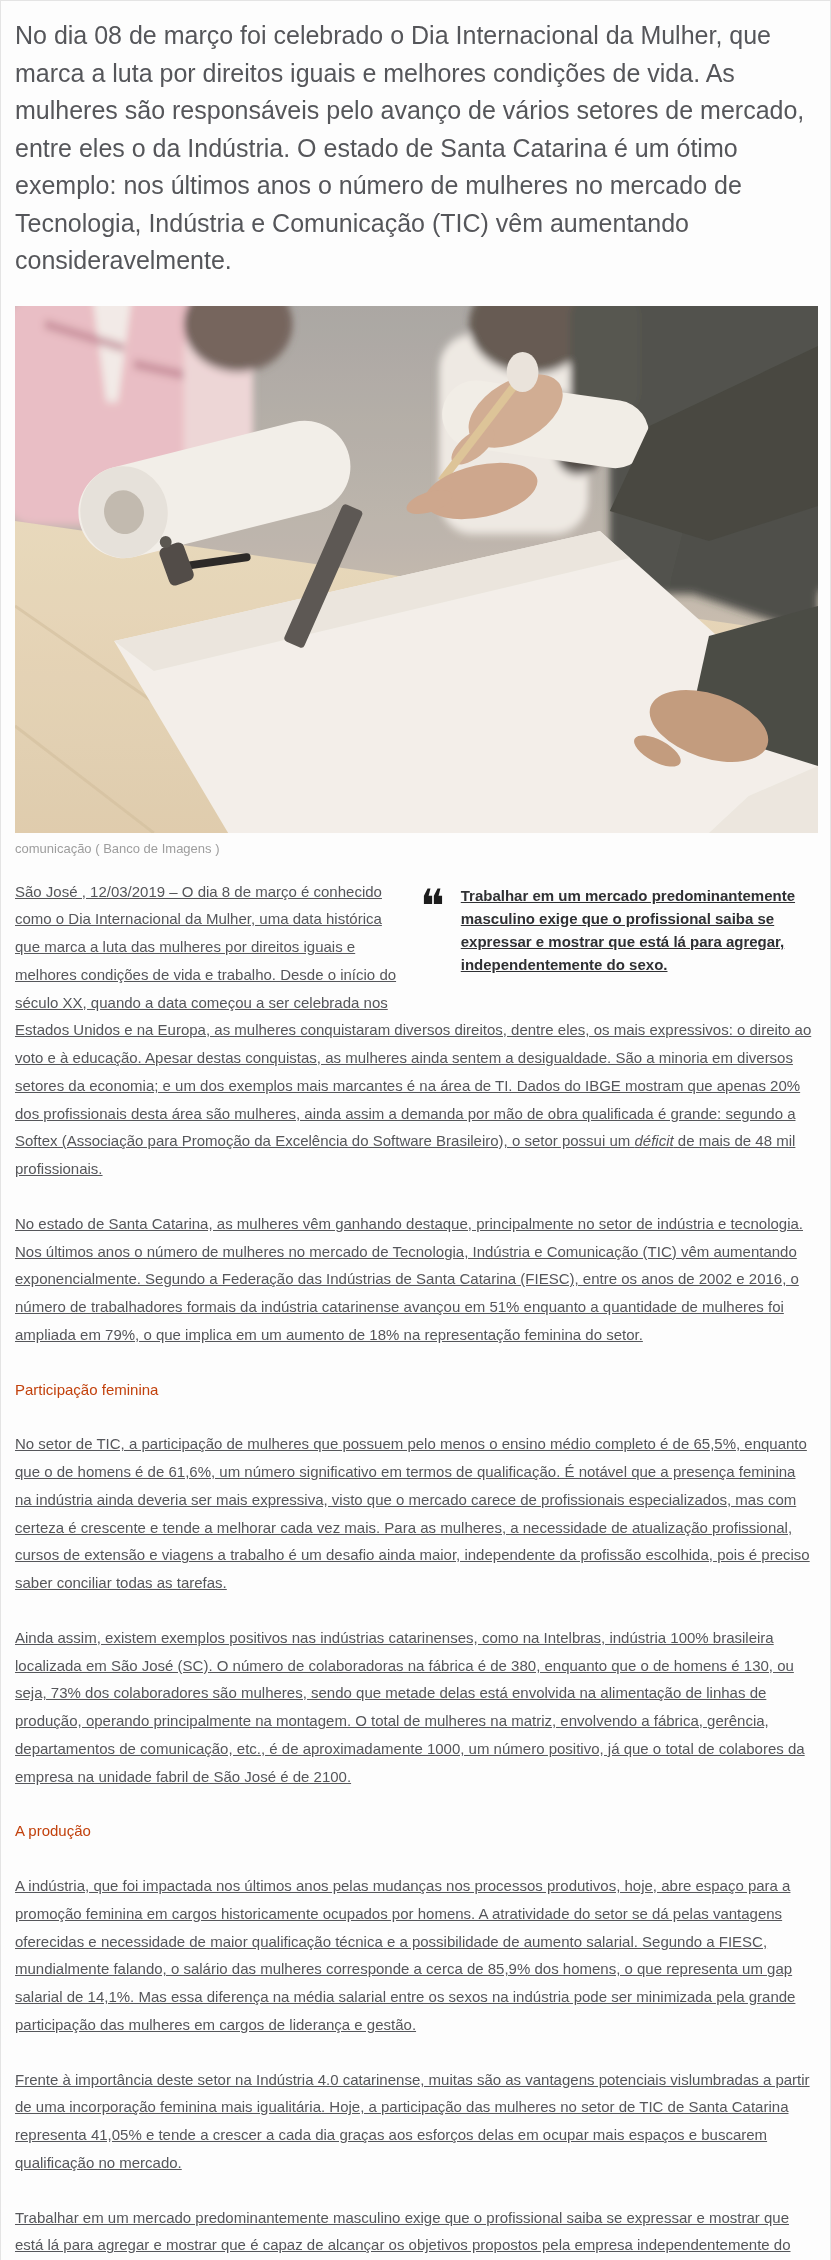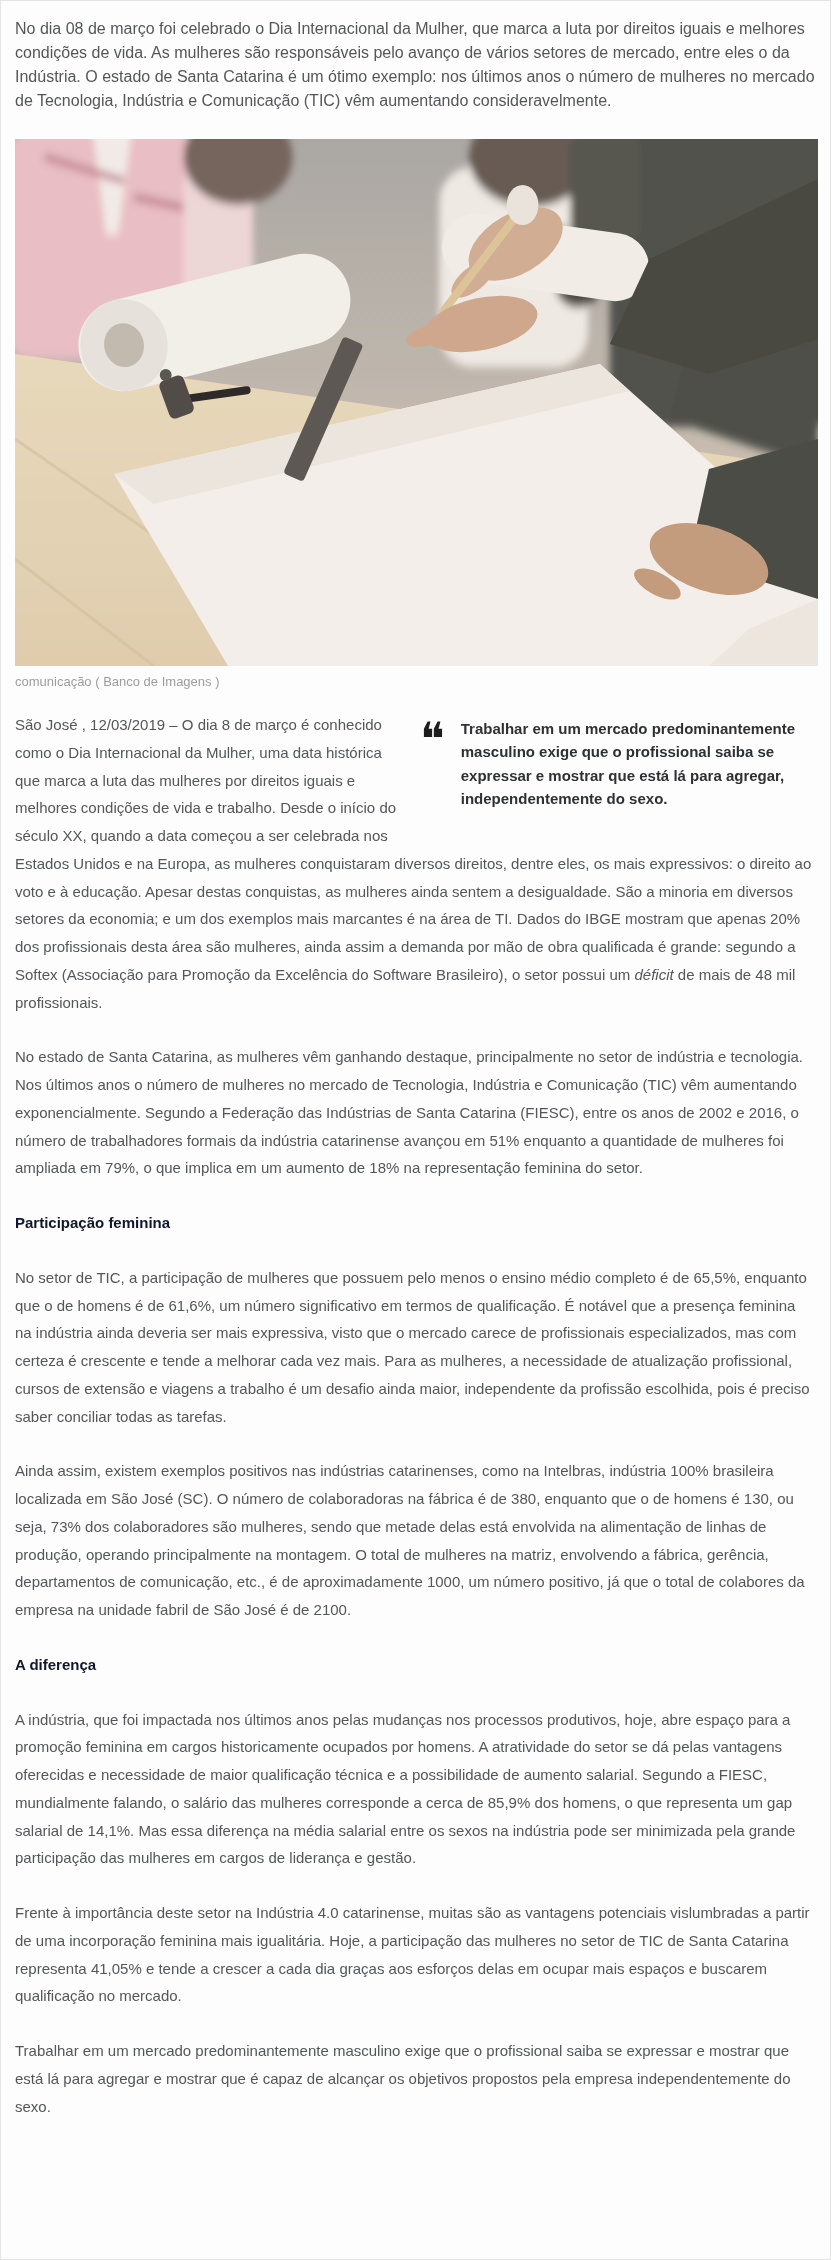--- a/index.html
+++ b/index.html
@@ -8,45 +8,45 @@
     width:831px; min-height:2260px; box-sizing:border-box;
     border:1px solid #e4e4e4; background:#fdfdfd;
     padding:16px 14px 20px 14px;
   }
   .page-title {
     font-size:29px; font-weight:400; color:#3a3b3d;
     line-height:1.33; max-width:722px; margin:14px 0 30px 0;
     letter-spacing:-0.2px;
   }
   .lead {
-    font-size:16px; color:#55565a; line-height:1.5;
+    font-size:25px; color:#55565a; line-height:1.5;
     margin:0 0 26px 0;
   }
   figure.photo { margin:0 0 8px 0; }
   .photo svg { display:block; width:803px; height:527px; }
   .photo-caption {
     font-size:13px; color:#9d9d9d; margin:6px 0 22px 0;
   }
   .article { font-size:15px; color:#55565a; line-height:1.85; }
-  .article p { margin:0 0 27px 0; }
+  .article p { margin:0 0 27px 0;text-decoration:underline; }
   .pullquote {
     float:right; width:396px; margin:6px 0 12px 22px;
     display:flex; gap:16px; align-items:flex-start;
   }
   .q-icon {
     font-family:"DejaVu Sans", sans-serif;
     font-size:46px; line-height:0.9; color:#1d1d1d; flex:0 0 auto;
     margin-top:2px;
   }
   .q-text {
     font-weight:bold; color:#2f3033; font-size:15px;
     line-height:1.55; margin:0;
   }
   .section-heading {
-    font-weight:bold; color:#0f172a; font-size:15px;
+    font-weight:normal; color:#c2410c; font-size:15px;
     margin:0 0 27px 0;
   }
   em.inline-italic { font-style:italic; }
 </style>
 </head>
 <body>
 
 <div class="page">
 
 
@@ -183,21 +183,21 @@
     <p><span>São José ,  12/03/2019 –  O dia 8 de março é conhecido como o Dia Internacional da Mulher, uma data histórica que marca a luta das mulheres por direitos iguais e melhores condições de vida e trabalho. Desde o início do século XX, quando a data começou a ser celebrada nos Estados Unidos e na Europa, as mulheres conquistaram diversos direitos, dentre eles, os mais expressivos: o direito ao voto e à educação. Apesar destas conquistas, as mulheres ainda sentem a desigualdade. São a minoria em diversos setores da economia; e um dos exemplos mais marcantes é na área de TI. Dados do IBGE mostram que apenas 20% dos profissionais desta área são mulheres, ainda assim a demanda por mão de obra qualificada é grande: segundo a Softex (Associação para Promoção da Excelência do Software Brasileiro), o setor possui um </span><em class="inline-italic">déficit</em><span> de mais de 48 mil profissionais.</span></p>
 
     <p>No estado de Santa Catarina, as mulheres vêm ganhando destaque, principalmente no setor de indústria e tecnologia. Nos últimos anos o número de mulheres no mercado de Tecnologia, Indústria e Comunicação (TIC) vêm aumentando exponencialmente. Segundo a Federação das Indústrias de Santa Catarina (FIESC), entre os anos de 2002 e 2016, o número de trabalhadores formais da indústria catarinense avançou em 51% enquanto a quantidade de mulheres foi ampliada em 79%, o que implica em um aumento de 18% na representação feminina do setor.</p>
 
     <h2 class="section-heading">Participação feminina</h2>
 
     <p>No setor de TIC, a participação de mulheres que possuem pelo menos o ensino médio completo é de 65,5%, enquanto que o de homens é de 61,6%, um número significativo em termos de qualificação. É notável que a presença feminina na indústria ainda deveria ser mais expressiva, visto que o mercado carece de profissionais especializados, mas com certeza é crescente e tende a melhorar cada vez mais. Para as mulheres, a necessidade de atualização profissional, cursos de extensão e viagens a trabalho é um desafio ainda maior, independente da profissão escolhida, pois é preciso saber conciliar todas as tarefas.</p>
 
     <p>Ainda assim, existem exemplos positivos nas indústrias catarinenses, como na Intelbras, indústria 100% brasileira localizada em São José (SC). O número de colaboradoras na fábrica é de 380, enquanto que o de homens é 130, ou seja, 73% dos colaboradores são mulheres, sendo que metade delas está envolvida na alimentação de linhas de produção, operando principalmente na montagem. O total de mulheres na matriz, envolvendo a fábrica, gerência, departamentos de comunicação, etc., é de aproximadamente 1000, um número positivo, já que o total de colabores da empresa na unidade fabril de São José é de 2100.</p>
 
-    <h2 class="section-heading">A diferença</h2>
+    <h2 class="section-heading">A produção</h2>
 
     <p>A indústria, que foi impactada nos últimos anos pelas mudanças nos processos produtivos, hoje, abre espaço para a promoção feminina em cargos historicamente ocupados por homens. A atratividade do setor se dá pelas vantagens oferecidas e necessidade de maior qualificação técnica e a possibilidade de aumento salarial. Segundo a FIESC, mundialmente falando, o salário das mulheres corresponde a cerca de 85,9% dos homens, o que representa um gap salarial de 14,1%. Mas essa diferença na média salarial entre os sexos na indústria pode ser minimizada pela grande participação das mulheres em cargos de liderança e gestão.</p>
 
     <p>Frente à importância deste setor na Indústria 4.0 catarinense, muitas são as vantagens potenciais vislumbradas a partir de uma incorporação feminina mais igualitária. Hoje, a participação das mulheres no setor de TIC de Santa Catarina representa 41,05% e tende a crescer a cada dia graças aos esforços delas em ocupar mais espaços e buscarem qualificação no mercado.</p>
 
     <p>Trabalhar em um mercado predominantemente masculino exige que o profissional saiba se expressar e mostrar que está lá para agregar e mostrar que é capaz de alcançar os objetivos propostos pela empresa independentemente do sexo.</p>
 
   </div>
 </div>
 

